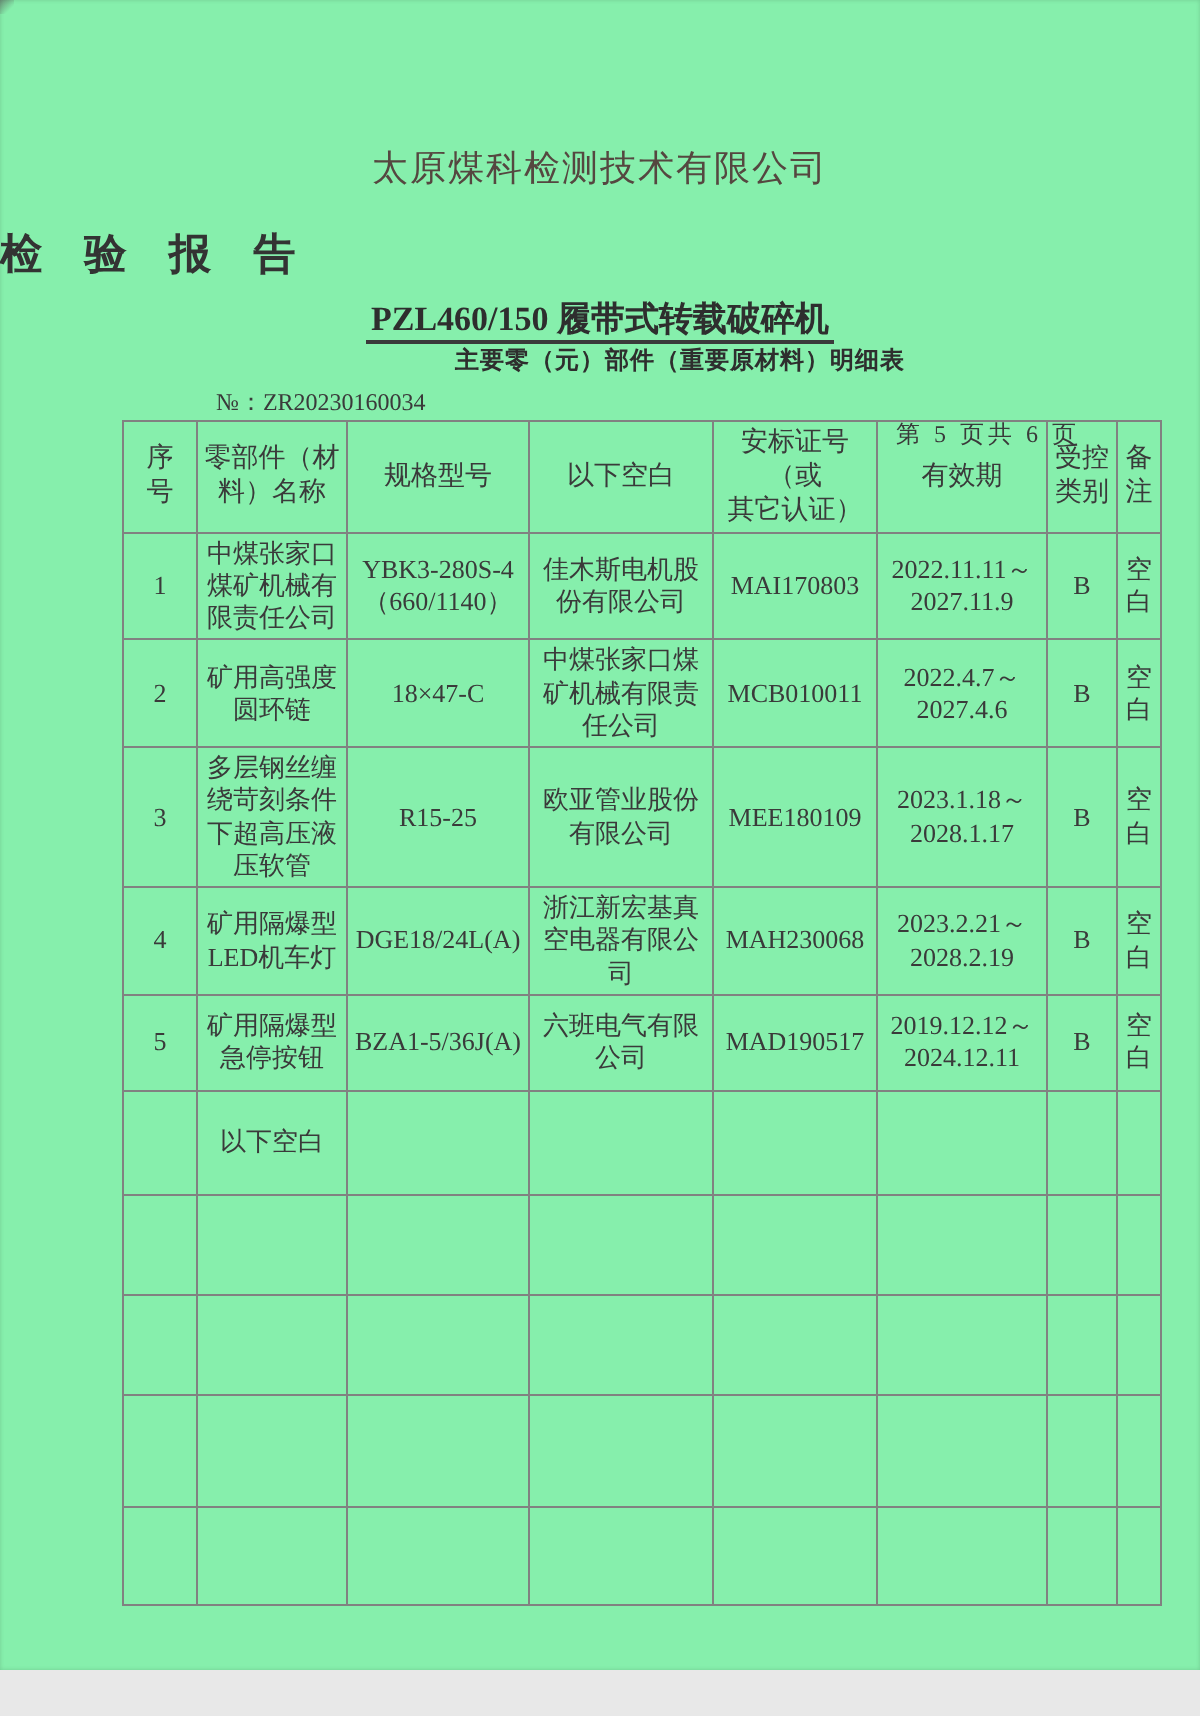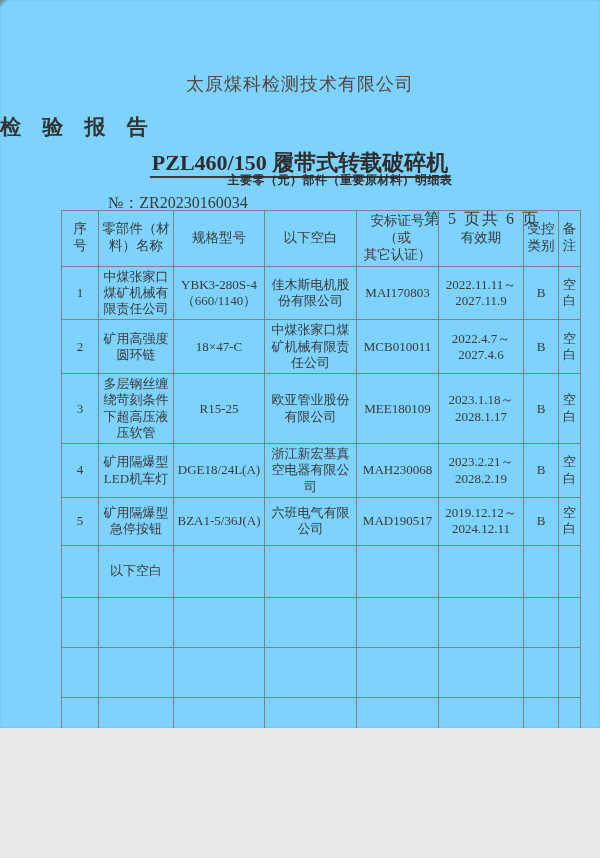--- a/index.html
+++ b/index.html
@@ -1,52 +1,52 @@
 <!DOCTYPE html>
 <html><head>
 <meta charset="utf-8">
 <style>
   * { margin:0; padding:0; box-sizing:border-box; }
   html,body { background:#e8e8e8; }
   .page {
     position:relative;
-    width:600px; height:728px;
-    background:#7dd3fc;
+    width:600px; height:835px;
+    background:#86efac;
     font-family:"Liberation Serif","DejaVu Serif",serif;
     color:#3a3a3a;
     overflow:hidden;
     box-shadow:inset 0 0 2px rgba(0,0,0,.15);
   }
   .corner-speck{ position:absolute; left:0; top:0; width:7px; height:7px;
     background:linear-gradient(135deg,#555 0%, rgba(85,85,85,0) 70%); opacity:.6; }
 
   .company-title{
     position:absolute; left:0; top:72px; width:100%;
     text-align:center; font-size:18px; letter-spacing:1px;
     color:#554740; font-weight:500;
   }
   .report-title{
     position:absolute; left:0; top:113px; width:100%;
     text-align:left; font-size:21px; font-weight:bold;
     letter-spacing:8px; color:#333;
   }
   .product-line{
     position:absolute; left:0; top:148px; width:100%;
-    text-align:center; font-size:22px; font-weight:bold; color:#2e2e2e;
+    text-align:center; font-size:17px; font-weight:bold; color:#2e2e2e;
   }
   .product-line span{ border-bottom:2px solid #3a3a3a; padding:0 2px 1px 2px; }
   .subtitle-line{
     position:absolute; left:0; top:172px; width:100%;
     text-align:center; font-size:12px; font-weight:bold; color:#2e2e2e;
     letter-spacing:0.5px;
     margin-left:40px;
   }
   .meta-row{
     position:absolute; left:61px; top:193px; width:519px; height:17px;
-    font-size:16px; color:#3a3a3a;
+    font-size:12px; color:#3a3a3a;
   }
   .doc-no{ position:absolute; left:47px; top:0; }
   .page-info{ position:absolute; right:40px; top:16px; letter-spacing:2px;text-align:center; }
 
   table.report{
     position:absolute; left:61px; top:210px;
     width:519px; border-collapse:collapse; table-layout:fixed;
     background:transparent;
   }
   table.report td, table.report th{

